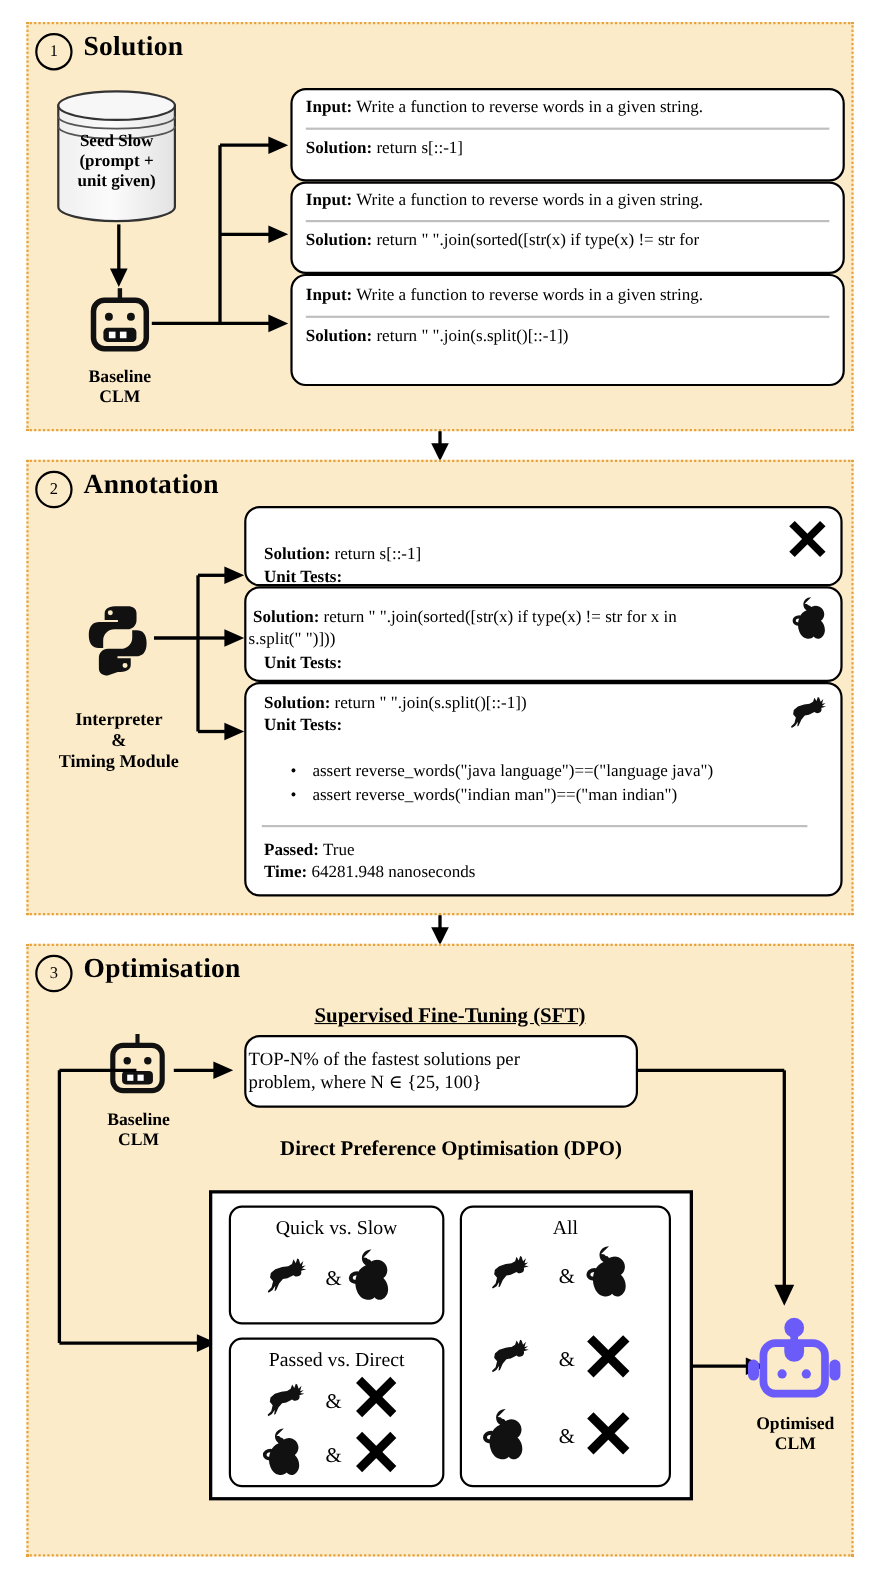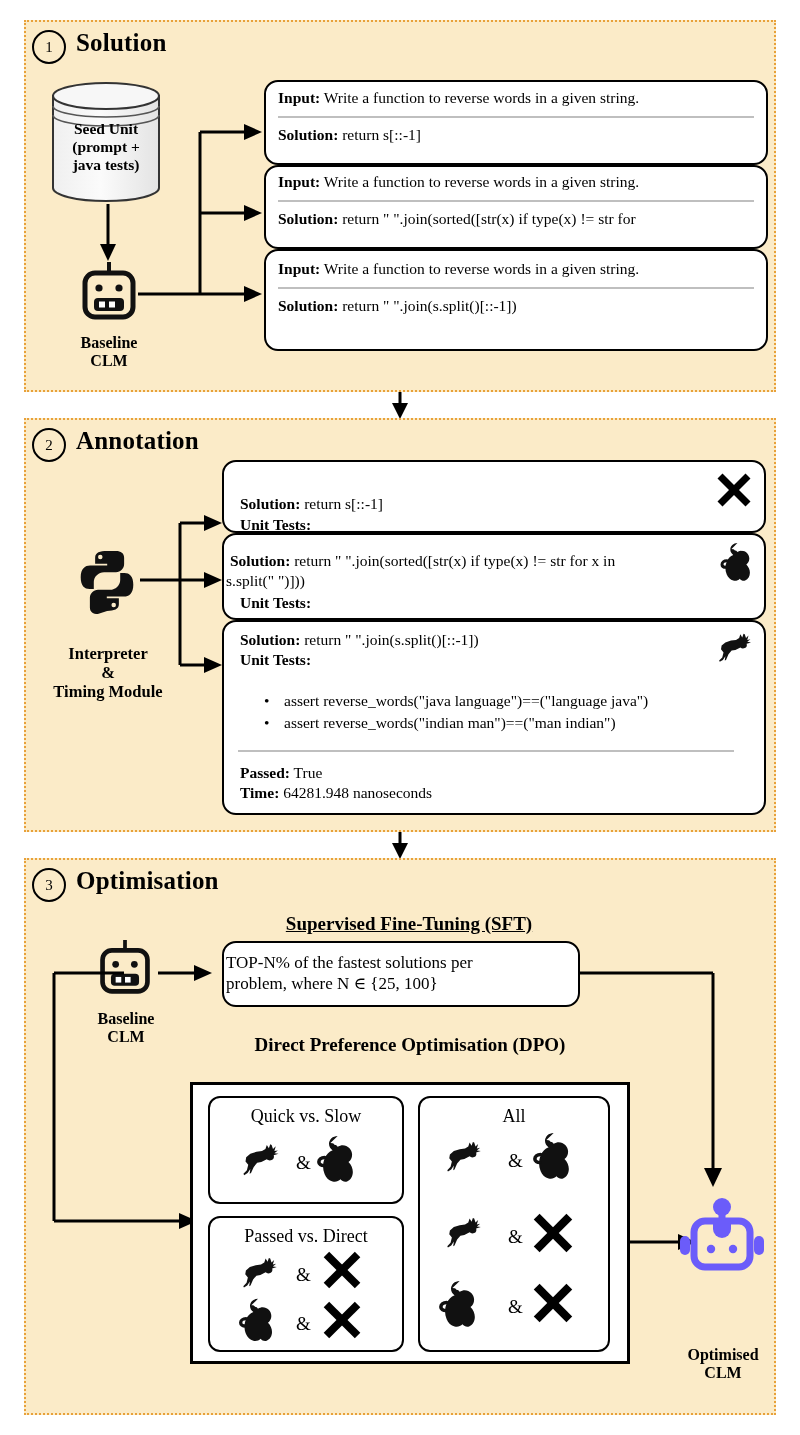--- a/index.html
+++ b/index.html
@@ -54,23 +54,23 @@
           <stop offset="45%" stop-color="#fbfbfb"></stop>
       <stop offset="100%" stop-color="#e3e3e3"></stop>
         </linearGradient>
       </defs>
     <path d="M3 14 v92 a53 13 0 0 0 106 0 V14 Z" fill="url(#cylg)" stroke="#333" stroke-width="2"></path>
     <ellipse cx="56" cy="14" rx="53" ry="13" fill="#f7f7f7" stroke="#333" stroke-width="2"></ellipse>
     <path d="M3 24 a53 11 0 0 0 106 0" fill="none" stroke="#555" stroke-width="1.6"></path>
     <path d="M3 33 a53 11 0 0 0 106 0" fill="none" stroke="#555" stroke-width="1.6"></path>
   </svg>
   <div class="lbl" style="left:48px;top:120px;width:116px;font-size:15.5px;">
-    <div>Seed Unit</div>
+    <div>Seed Slow</div>
     <div>(prompt +</div>
-    <div>java tests)</div>
+    <div>unit given)</div>
   </div>
 
   <svg class="abs" style="left:96px;top:204px;" width="24" height="58" viewBox="0 0 24 58">
     <line x1="12" y1="0" x2="12" y2="44" stroke="#000" stroke-width="3"></line>
     <polygon points="12,57 4,40 20,40" fill="#000"></polygon>
   </svg>
 
   <svg class="abs" style="left:78px;top:262px;" width="62" height="62" viewBox="0 0 62 62">
     <line x1="31" y1="0" x2="31" y2="12" stroke="#111" stroke-width="4"></line>
     <rect x="7" y="11" width="48" height="44" rx="10" fill="none" stroke="#111" stroke-width="5"></rect>
@@ -347,18 +347,18 @@
   <svg class="abs" style="left:680px;top:1198px;" width="84" height="78" viewBox="0 0 84 78">
     <circle cx="42" cy="9" r="9" fill="#6B5CFA"></circle>
     <line x1="42" y1="16" x2="42" y2="26" stroke="#6B5CFA" stroke-width="7"></line>
     <rect x="14" y="23" width="56" height="46" rx="11" fill="none" stroke="#6B5CFA" stroke-width="7"></rect>
     <path d="M33 25 h18 v6 a9 9 0 0 1 -18 0 z" fill="#6B5CFA"></path>
     <circle cx="31" cy="51" r="4.2" fill="#6B5CFA"></circle>
     <circle cx="53" cy="51" r="4.2" fill="#6B5CFA"></circle>
     <rect x="0" y="38" width="10" height="19" rx="5" fill="#6B5CFA"></rect>
     <rect x="74" y="38" width="10" height="19" rx="5" fill="#6B5CFA"></rect>
   </svg>
-  <div class="lbl" style="left:658px;top:1346px;width:130px;font-size:16px;">
+  <div class="lbl" style="left:658px;top:1286px;width:130px;font-size:16px;">
     <div>Optimised</div>
     <div>CLM</div>
   </div>
 
 </div>
 
 </body></html>

